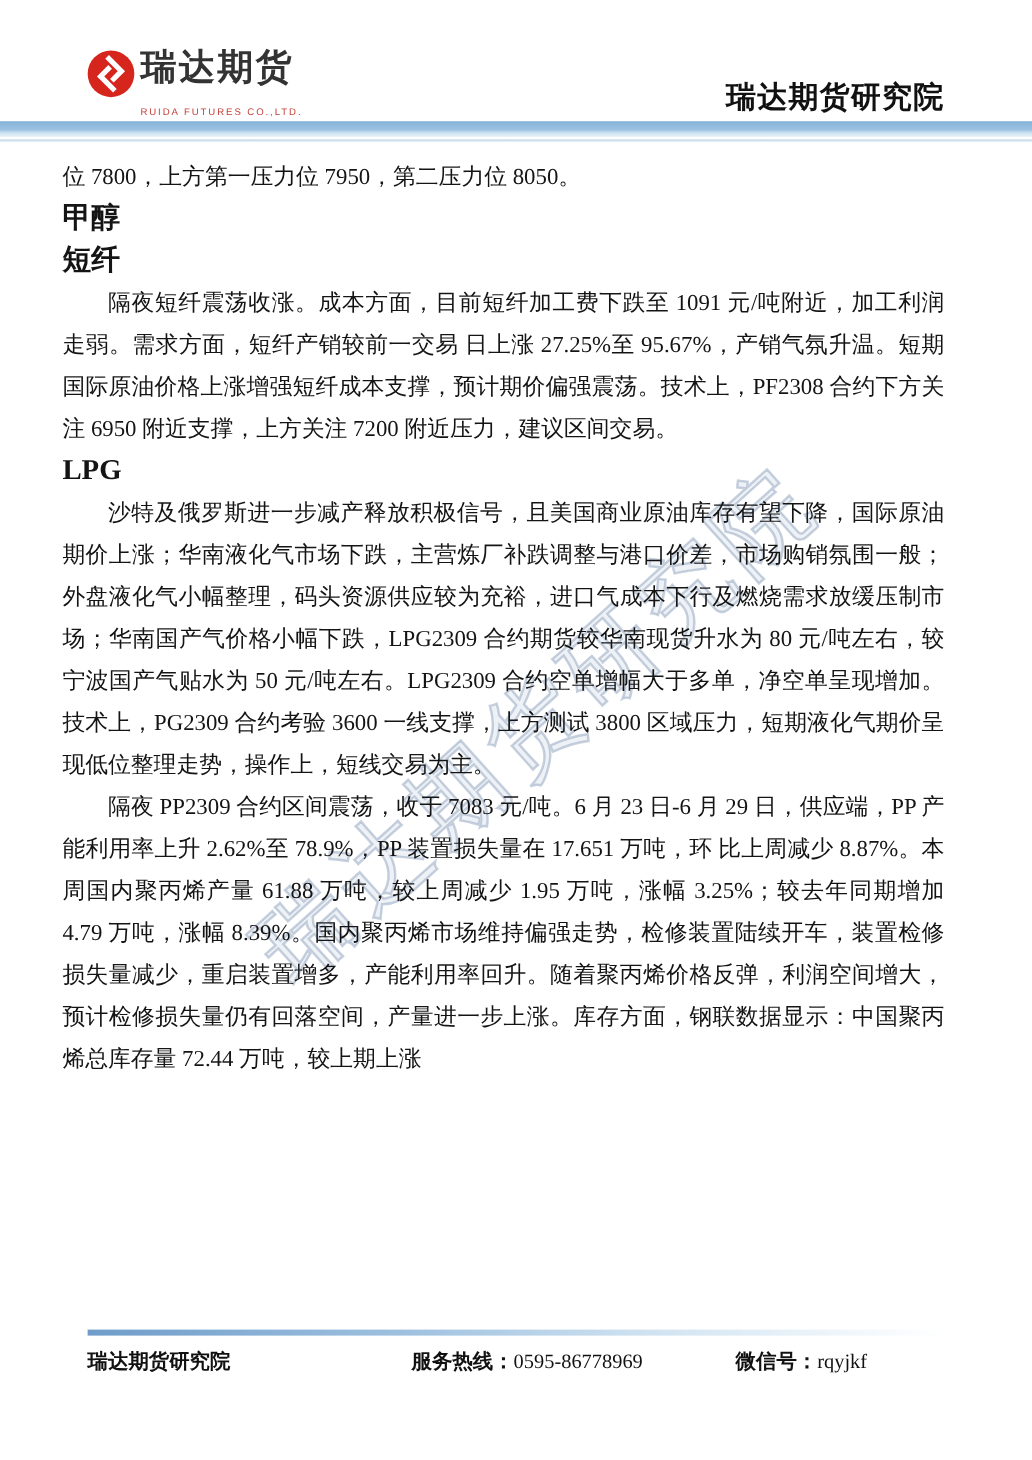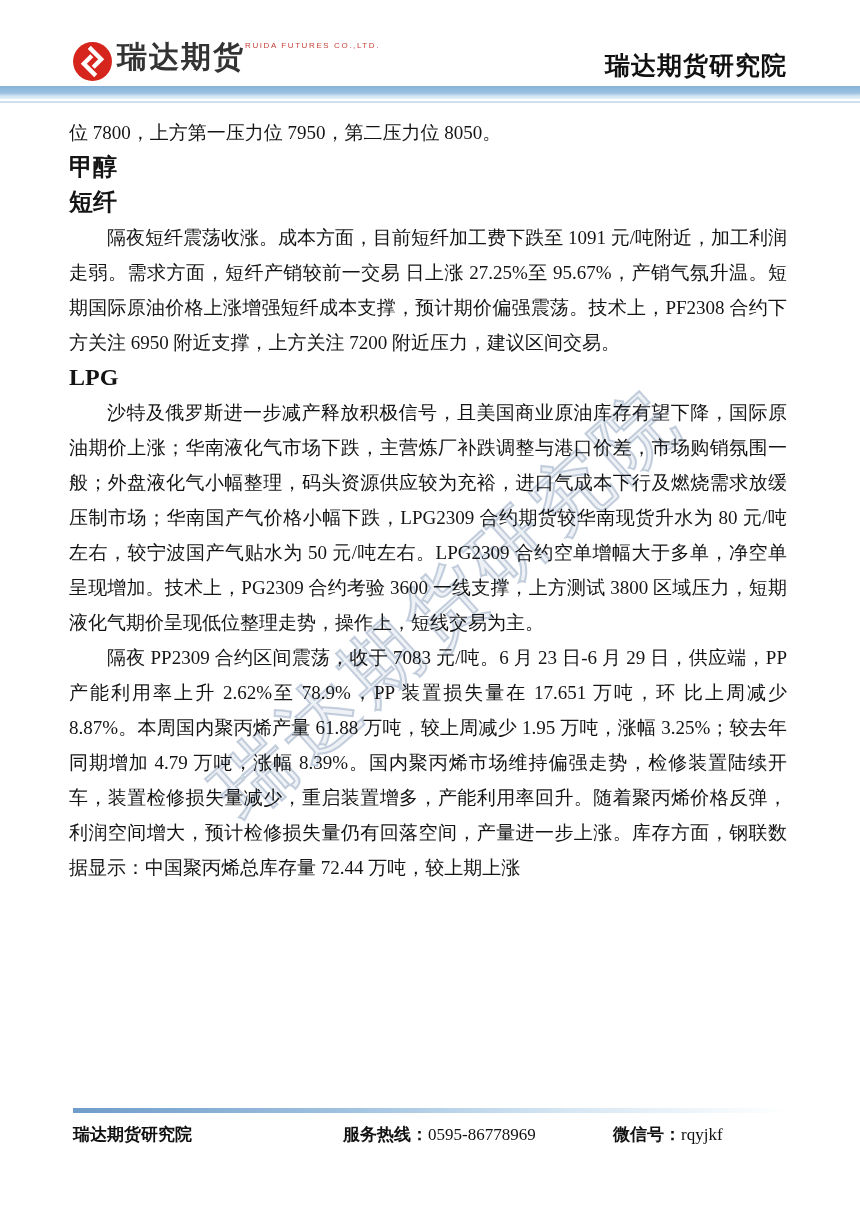--- a/index.html
+++ b/index.html
@@ -13,28 +13,28 @@
   }
 
   
   .header-row {
     display:flex; justify-content:space-between; align-items:flex-end;
     padding:40px 73px 0 72px;
   }
   .logo { display:flex; align-items:flex-start; }
   .logo-icon { width:41px; height:43px; margin-right:4px; }
   .logo-icon svg { width:41px; height:43px; display:block; }
-  .logo-text { display:flex; justify-content:flex-start; }
+  .logo-text { display:flex; flex-direction:column; justify-content:flex-start; }
   .logo-cn {
     font-family:"Liberation Sans","DejaVu Sans",sans-serif;
     font-size:30px; font-weight:bold; color:#333333; letter-spacing:2px; line-height:34px;
   }
   .logo-en {
     font-family:"Liberation Sans","DejaVu Sans",sans-serif;
-    font-size:8px; color:#c5413a; letter-spacing:1.6px; margin-top:1px; white-space:nowrap;
+    font-size:8px; color:#c5413a; letter-spacing:1.6px; margin-top:15px; white-space:nowrap;
   }
   .header-title {
     font-family:"Liberation Sans","DejaVu Sans",sans-serif;
     font-size:25px; font-weight:600; color:#111111; padding-bottom:1px; letter-spacing:1px;
   }
   .header-bar {
     height:13px; margin-top:3px;
     background:linear-gradient(180deg,#86b2d8 0%,#9cc2e1 55%,#cfe3f1 75%,#e6f0f8 100%);
   }
   .header-bar-sub { height:2px; margin-top:2px; background:#d0dfee; }
@@ -45,21 +45,21 @@
     font-size:78px; letter-spacing:7px; white-space:nowrap;
     transform:rotate(-42deg); transform-origin:center center;
     color:rgba(152,170,195,0.16);
     -webkit-text-stroke:2px rgba(152,170,195,0.55);
     pointer-events:none; user-select:none;
   }
 
   
   .content {
     position:relative; z-index:2;
-    padding:12px 73px 0 69px;
+    padding:12px 73px 0 52px;
     font-size:19px; line-height:35px;
     text-align:justify;
   }
   .content p { margin:0; }
   .para { text-indent:2em; }
   .section-heading {
     font-size:24px; font-weight:bold; line-height:35px; margin:9px 0 0 0;
     font-family:"Liberation Serif","DejaVu Serif",serif;
   }
 

